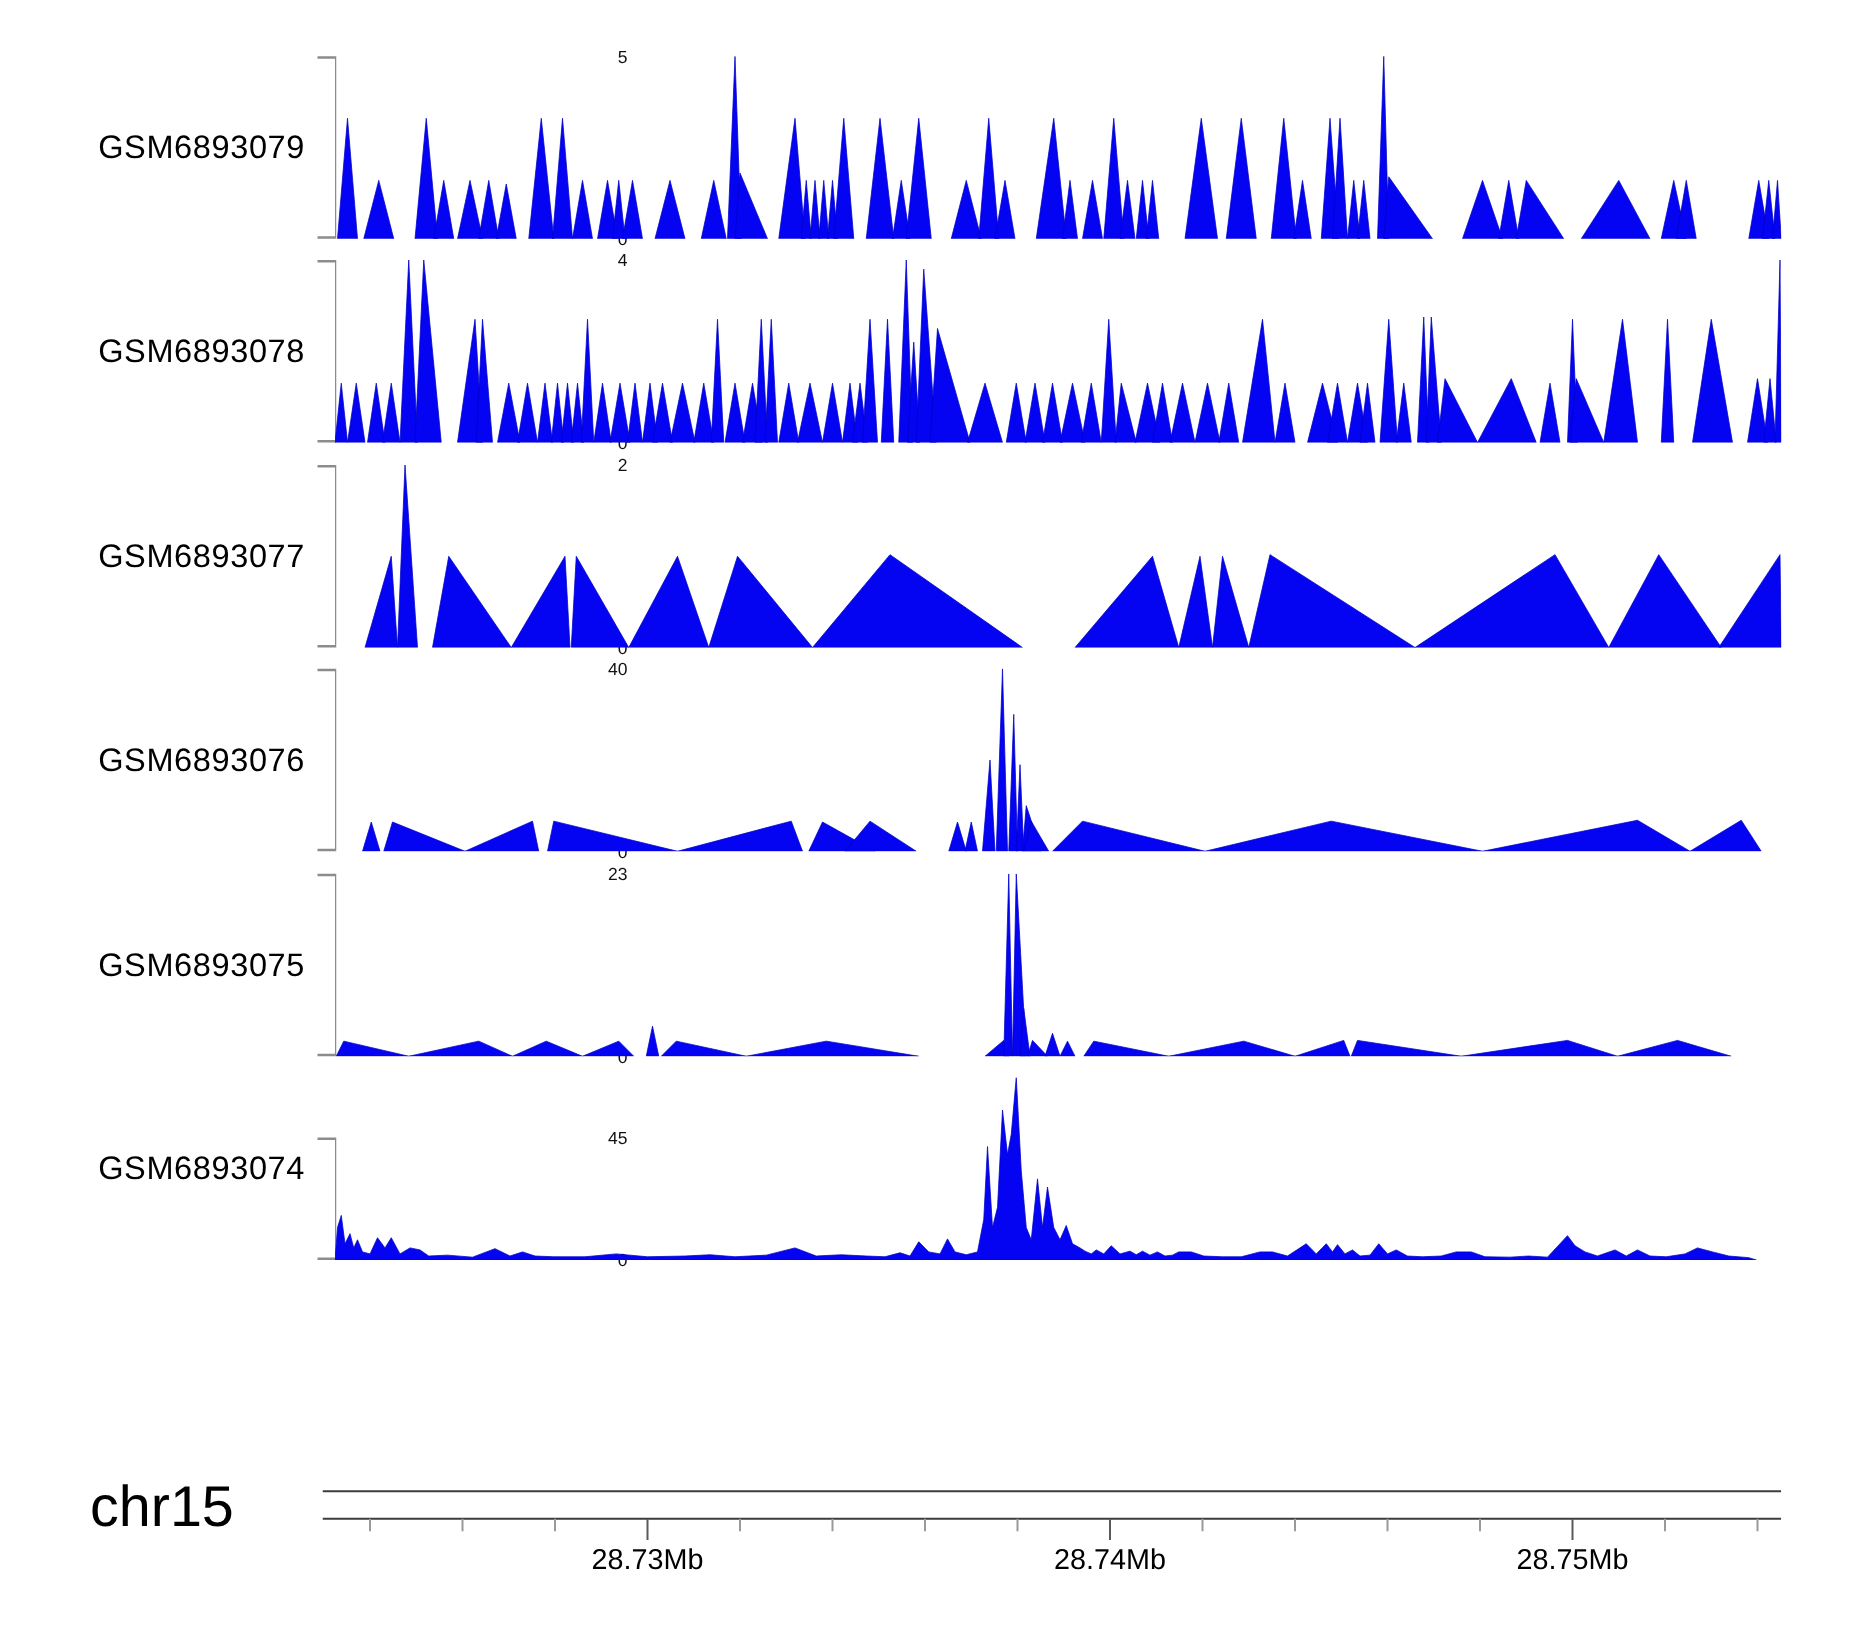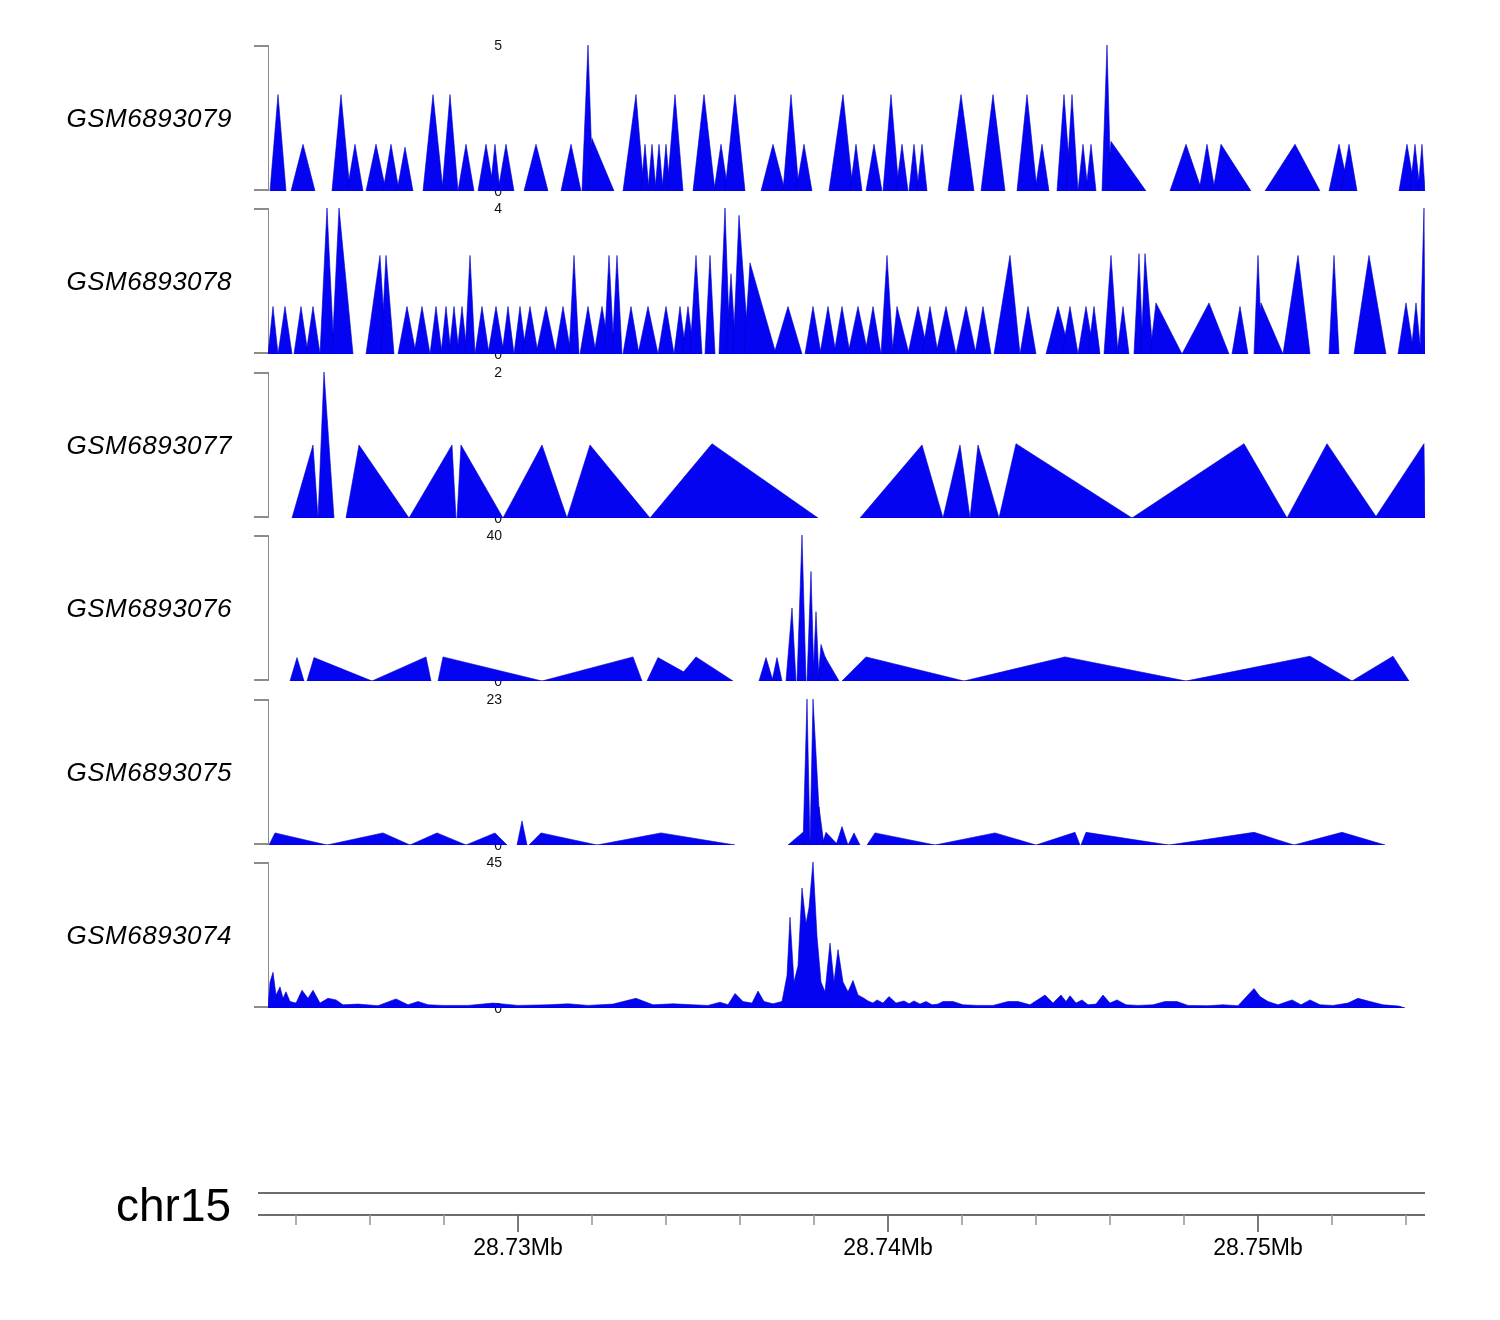--- a/index.html
+++ b/index.html
@@ -2,38 +2,37 @@
 <html><head>
 <meta charset="utf-8">
 <style>
   html,body{margin:0;padding:0;background:#ffffff;}
   #stage{
     position:relative;width:1500px;height:1320px;background:#ffffff;overflow:hidden;
     font-family:"Liberation Sans", sans-serif;
   }
   .track-row{position:absolute;left:0;width:1500px;}
   .track-label{
-    position:absolute;left:0;width:232px;text-align:right;
+    position:absolute;left:12px;width:232px;text-align:right;
     font-size:26px;color:#000;top:50%;transform:translateY(-50%);
     letter-spacing:0.5px;
-    font-style:italic;
   }
   .yaxis{position:absolute;left:254px;top:0;bottom:0;width:14px;
     border-right:1.6px solid #8c8c8c;}
   .yaxis .tick{position:absolute;left:0;width:14px;height:1.6px;background:#8c8c8c;}
   .yaxis .tick.top{top:0;}
   .yaxis .tick.bot{bottom:0;}
   .ylab{position:absolute;width:40px;text-align:right;font-size:14px;color:#111;}
   .ylab.max{left:208px;top:-8px;}
   .ylab.min{left:208px;bottom:-8px;}
   .plot{position:absolute;left:268px;top:0;bottom:0;width:1157px;}
   .plot svg{display:block;width:100%;height:100%;}
   #genome-axis{position:absolute;left:258px;top:1185px;width:1167px;height:85px;}
   #chrom-label{
-    position:absolute;left:72px;top:1178px;font-size:46px;color:#000;margin-left:44px;
+    position:absolute;left:72px;top:1178px;font-size:46px;color:#000;
   }
 </style>
 </head>
 <body>
 
 <div id="stage">
   <div id="chrom-label">chr15</div>
   <svg id="genome-axis" width="1167" height="85" viewBox="0 0 1167 85">
       <line x1="0" y1="8" x2="1167" y2="8" stroke="#3c3c3c" stroke-width="1.6"></line>
       <line x1="0" y1="30" x2="1167" y2="30" stroke="#3c3c3c" stroke-width="1.6"></line>
@@ -298,21 +297,21 @@
           <polygon points="667,146 727,133.9 768,146" fill="#0404f2" stroke="#0000c8" stroke-width="0.6"></polygon>
           <polygon points="768,146 807,133.3 812,146" fill="#0404f2" stroke="#0000c8" stroke-width="0.6"></polygon>
           <polygon points="813,146 818,133.3 901,146" fill="#0404f2" stroke="#0000c8" stroke-width="0.6"></polygon>
           <polygon points="901,146 986,133.3 1026,146" fill="#0404f2" stroke="#0000c8" stroke-width="0.6"></polygon>
           <polygon points="1026,146 1074,133.3 1117,146" fill="#0404f2" stroke="#0000c8" stroke-width="0.6"></polygon>
         </svg>
       </div>
     </div>
     <div class="track-row" style="top: 862px; height: 146px;">
       <div class="track-label">GSM6893074</div>
-      <div class="yaxis" style="border-right-color: rgb(140, 140, 140);">
+      <div class="yaxis" style="border-right-color: rgb(140, 140, 140); margin-top: 48px;">
         <div class="tick top" style="background: rgb(140, 140, 140);"></div>
         <div class="tick bot" style="background: rgb(140, 140, 140);"></div>
         <div class="ylab max">45</div>
         <div class="ylab min">0</div>
       </div>
       <div class="plot">
         <svg viewBox="0 0 1157 146" preserveAspectRatio="none">
           <polygon points="0,146 0,146.0 2,120.0 5,110.3 8,133.0 12,124.9 15,136.3 18,129.8 22,139.5 28,141.1 34,128.2 40,136.3 45,128.2 52,141.1 60,136.3 68,137.9 75,142.8 90,142.1 110,143.7 128,136.9 140,142.8 150,139.5 160,142.8 175,143.4 200,143.4 225,141.1 250,143.4 280,142.8 300,141.8 320,143.4 345,142.1 368,136.3 385,142.8 405,141.8 425,142.8 440,143.4 452,140.2 460,142.8 467,131.4 475,139.5 484,141.1 490,129.1 496,139.5 505,141.8 514,139.5 519,113.6 522,55.2 526,120.0 530,103.8 534,26.0 538,61.6 541,45.4 545,0.0 549,74.6 553,120.0 557,129.8 562,81.1 566,120.0 570,87.6 575,120.0 580,129.8 585,118.4 590,133.0 596,136.3 600,138.9 605,141.1 609,137.9 615,141.1 621,134.6 628,141.1 636,138.9 641,141.8 646,138.9 652,142.1 658,139.5 664,142.8 670,142.1 675,139.5 685,139.5 695,142.8 710,143.4 725,143.4 740,139.5 750,139.5 762,142.8 777,133.0 785,141.1 793,133.0 798,139.5 802,133.7 808,141.1 814,137.9 820,142.8 828,142.1 835,133.0 842,141.1 849,137.9 858,142.8 870,143.4 885,142.8 897,139.5 909,139.5 920,143.4 940,143.7 955,142.8 970,143.7 986,126.5 992,134.6 1000,139.5 1010,142.8 1024,137.9 1033,142.8 1042,137.9 1052,142.8 1065,143.4 1080,141.1 1090,136.3 1102,139.5 1115,142.8 1131,144.1 1137,146.0 1137,146" fill="#0404f2" stroke="#0000c8" stroke-width="0.6"></polygon>
         </svg>
       </div>

